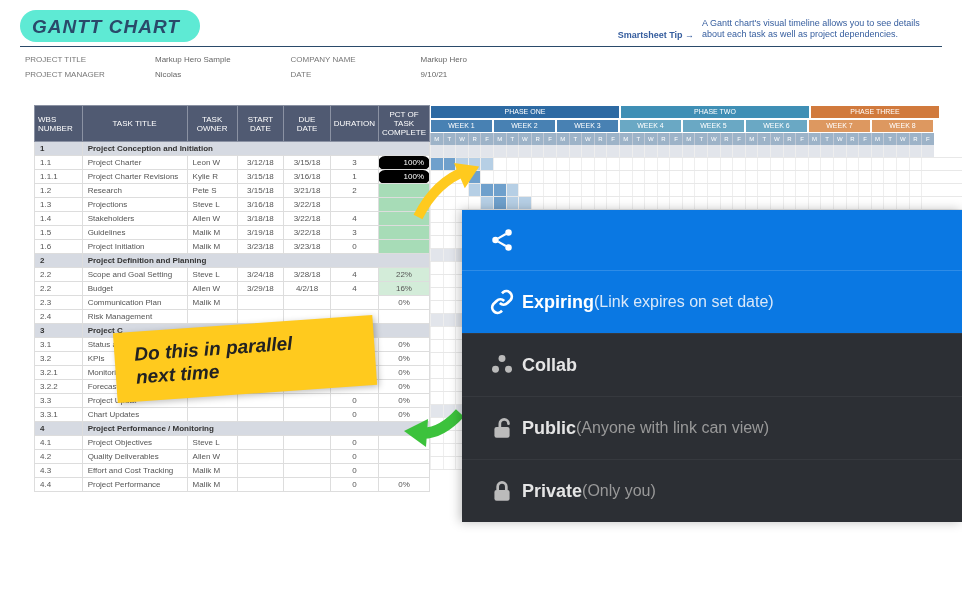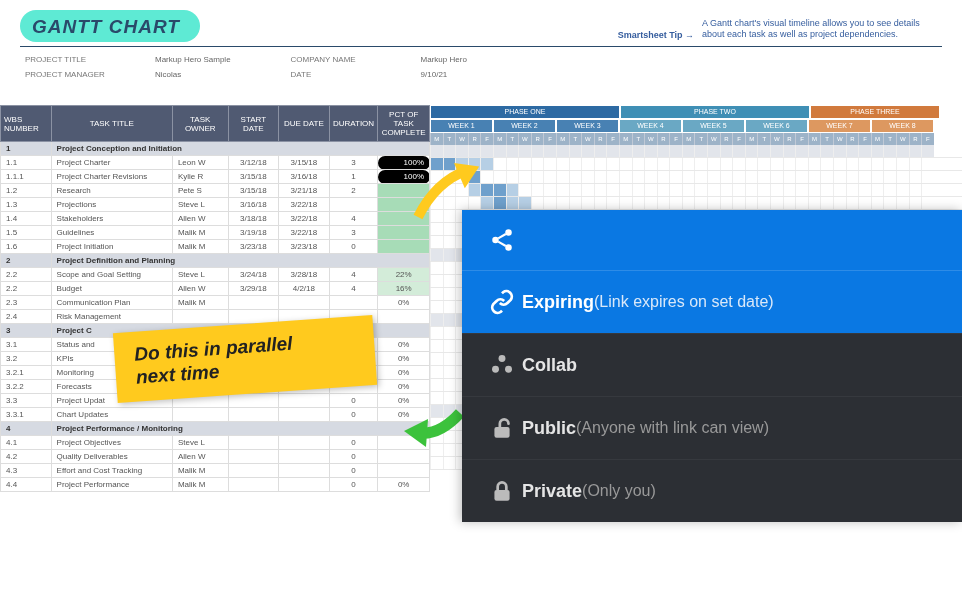--- a/index.html
+++ b/index.html
@@ -12,21 +12,21 @@
   .tip { position: absolute; right: 30px; top: 18px; font-size: 9px; color: #355d9e; display: flex; gap: 8px; align-items: flex-end; }
   .tip-label { font-weight: bold; white-space: nowrap; }
   .tip-text { max-width: 230px; line-height: 1.2; }
 
   .meta-row { display: flex; gap: 60px; padding: 8px 25px; font-size: 8px; color: #666; }
   .meta-block { display: flex; gap: 30px; }
   .meta-label { color: #777; font-weight: 500; width: 100px; }
   .meta-value { color: #666; }
 
   .grid { position: relative; margin-top: 18px; }
-  .table-wrap { position: absolute; left: 0; top: 0; width: 430px; }
+  .table-wrap { position: absolute; left: 0; top: 0; width: 430px; padding-left: 34px; }
   table { border-collapse: collapse; width: 100%; font-size: 8px; }
   th { background: #505a72; color: #fff; font-weight: normal; padding: 4px 3px; border: 1px solid #8b92a3; text-align: center; }
   th:first-child { text-align: left; }
   td { border: 1px solid #ddd; padding: 2px 5px; color: #555; height: 13px; }
   .section-row td { background: #d6dae2; font-weight: bold; color: #333; }
   .pct-cell.green { background: #000000; color:#fff; text-align:right;border-radius:7px; }
   .pct-cell.lightgreen { background: #a7dcb7; text-align:center; }
   .pct-cell.pale { background: #d3ecd9; text-align:center; }
   .pct-cell { text-align: center; }
 

